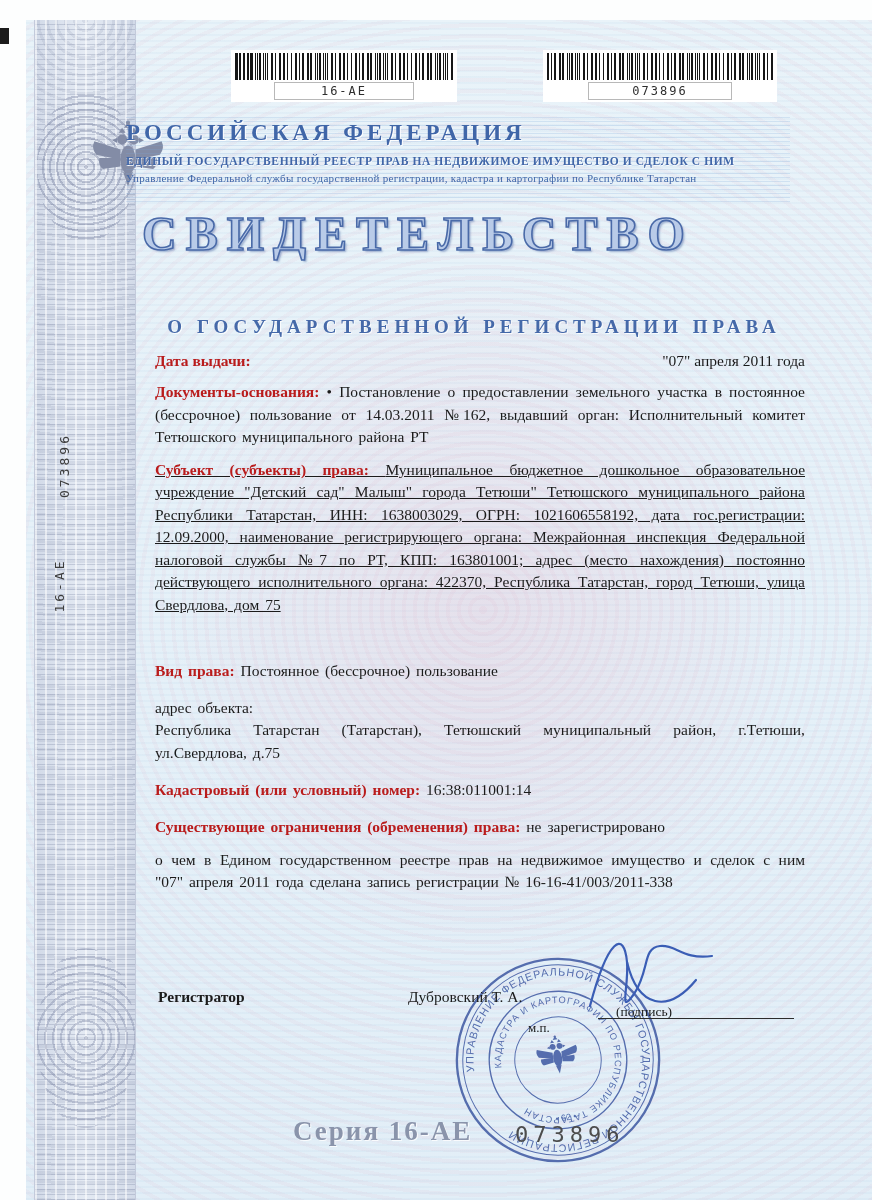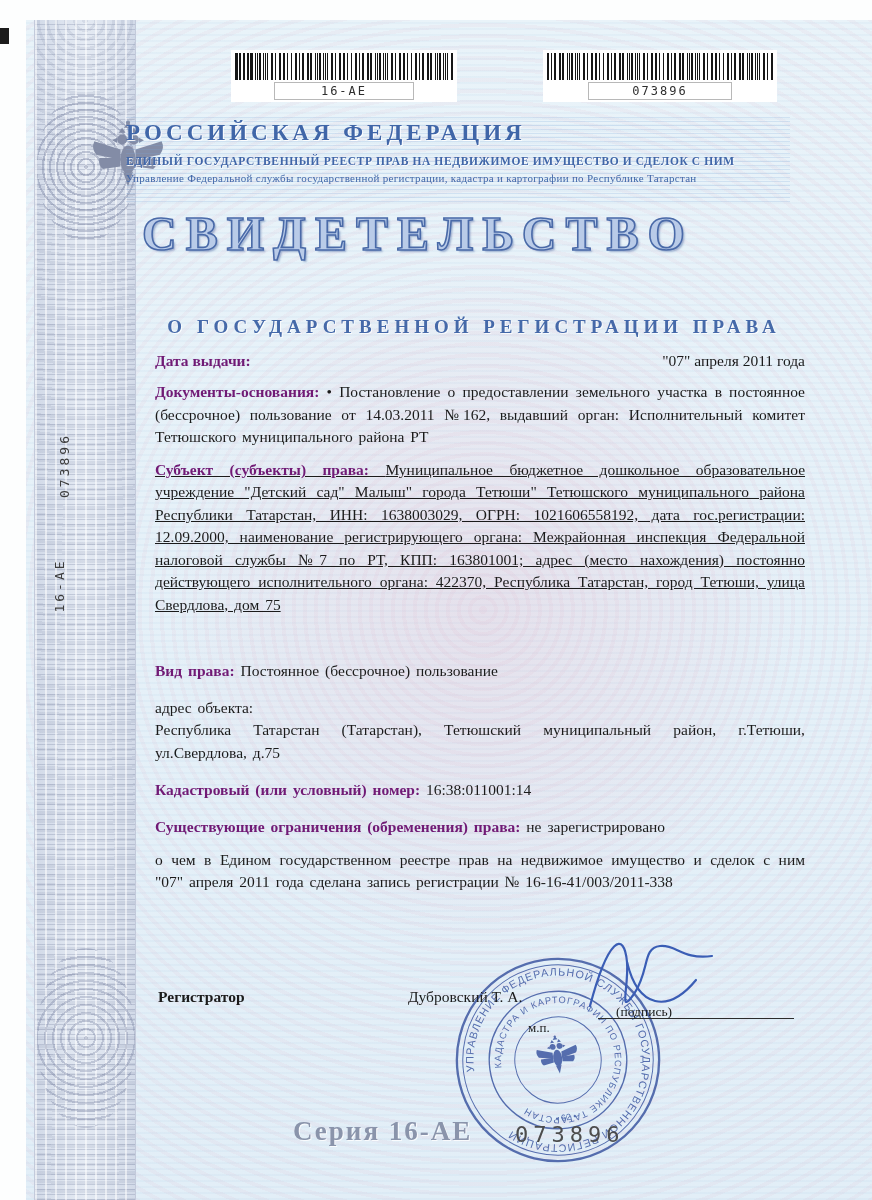--- a/index.html
+++ b/index.html
@@ -91,21 +91,21 @@
   }
   .title-sub {
     position:absolute; left:142px; top:272px; width:664px; text-align:center;
     font-size:19px; font-weight:bold; letter-spacing:5px; color:#4569a9;
     text-shadow:1px 1px 0 rgba(255,255,255,0.8);
     margin-top:44px;
   }
 
   
   .body { position:absolute; left:155px; top:350px; width:650px; font-size:15.5px; line-height:1.45; }
-  .lbl { font-weight:bold; color:#701a75; }
+  .lbl { font-weight:bold; color:#b91c1c; }
   .para { text-align:justify; word-spacing:2px; }
   .date-row { display:flex; justify-content:space-between; margin-bottom:9px; }
   .p-basis { margin-bottom:10px; }
   .p-subject { margin-bottom:44px;text-decoration:underline; }
   .p-vid { margin-bottom:14px; }
   .p-addr-value { margin-bottom:15px; }
   .p-cad { margin-bottom:14px; }
   .p-restr { margin-bottom:11px; }
 
   

